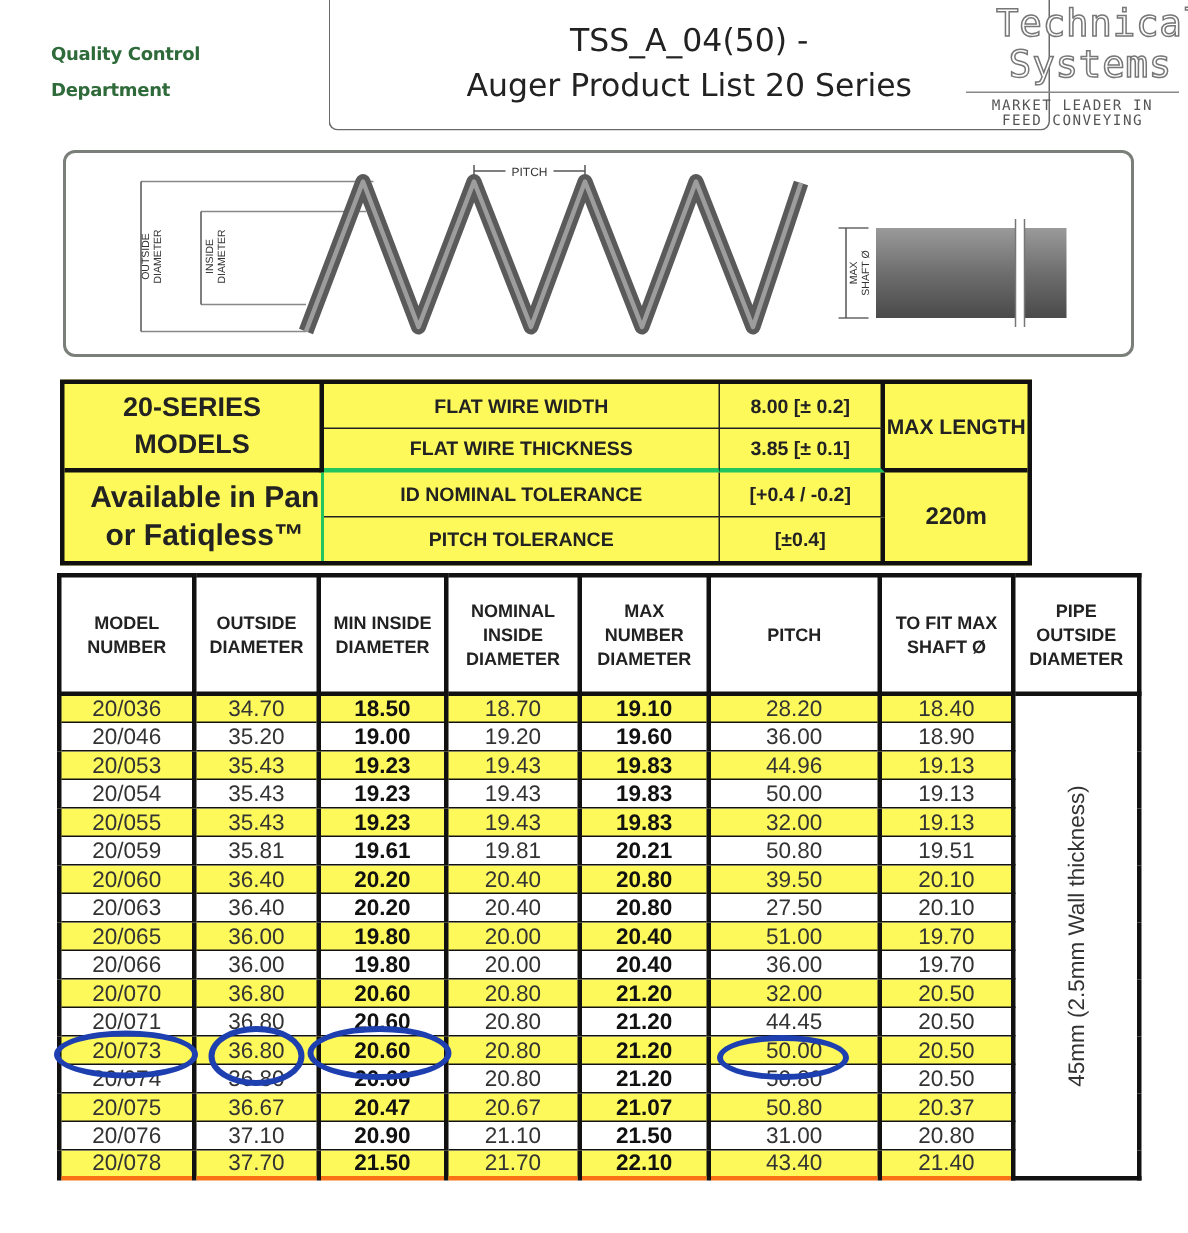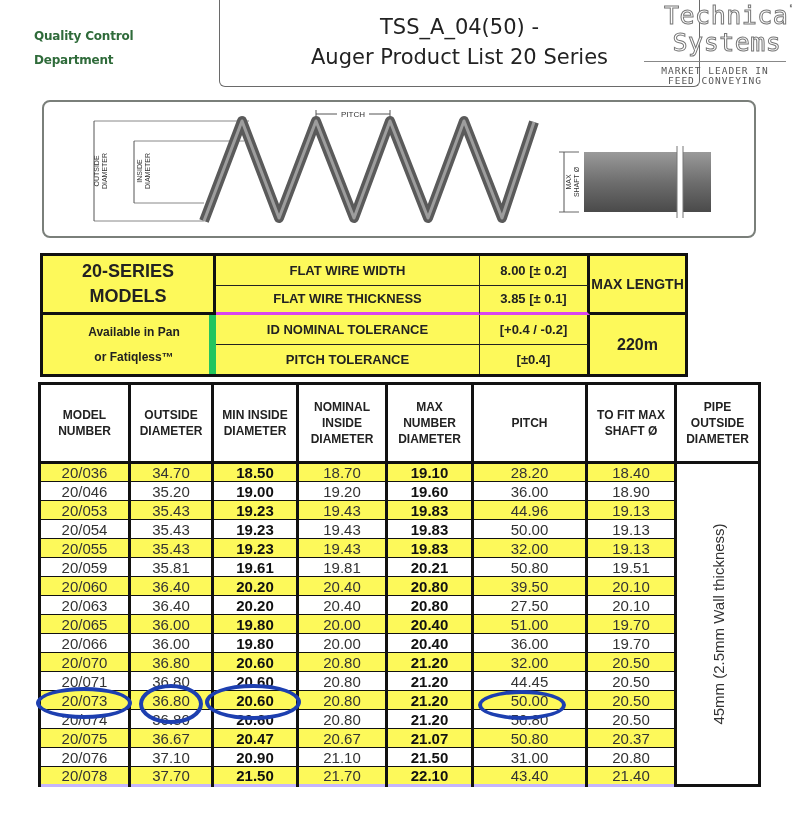--- a/index.html
+++ b/index.html
@@ -43,32 +43,32 @@
       display: grid;
       grid-template-columns: 173px 264px 110px 1fr;
       grid-template-rows: repeat(4, 1fr);
     }
     .spec > div {
       display: flex; align-items: center; justify-content: center;
       font-weight: bold; color: #222; text-align: center;
       border-right: 1.5px solid #222; border-bottom: 1.5px solid #222;
     }
     .spec .models { grid-column: 1; grid-row: 1 / 3; font-size: 18px; line-height: 25px; border-right: 3px solid #111; border-bottom: 3px solid #111;}
-    .spec .avail { grid-column: 1; grid-row: 3 / 5; font-size: 12px; line-height: 25px; border-right: 7px solid #22c55e; border-bottom: none; padding-left: 16px;}
+    .spec .avail { grid-column: 1; grid-row: 3 / 5; font-size: 20px; line-height: 25px; border-right: 2px solid #22c55e; border-bottom: none; padding-left: 16px;}
     .spec .lbl { font-size: 13px; }
     .spec .val { font-size: 13px; border-right: 3px solid #111; }
     .spec .maxlen { grid-column: 4; grid-row: 1 / 3; font-size: 14px; border-right: none; border-bottom: 3px solid #111;}
     .spec .maxval { grid-column: 4; grid-row: 3 / 5; font-size: 16px; border-right: none; border-bottom: none;}
-    .spec .row2 { border-bottom: 3px solid #d946ef; }
+    .spec .row2 { border-bottom: 3px solid #22c55e; }
     .spec .row4 { border-bottom: none; }
 
     
     .tbl {
       position: absolute; left: 38px; top: 382px; width: 720px;
-      border: 3px solid #c4b5fd; border-collapse: collapse; table-layout: fixed;
+      border: 3px solid #f97316; border-collapse: collapse; table-layout: fixed;
     }
     .tbl th {
       background: #fff; font-size: 12px; font-weight: bold; color: #222;
       height: 79px; border: 3px solid #111; line-height: 16px; text-align: center;
       padding: 0 2px;
     }
     .tbl td {
       height: 19px; font-size: 15px; text-align: center; color: #333;
       border-left: 3px solid #111; border-right: 3px solid #111;
       border-bottom: 1.5px solid #111; padding: 0; line-height: 17px;

